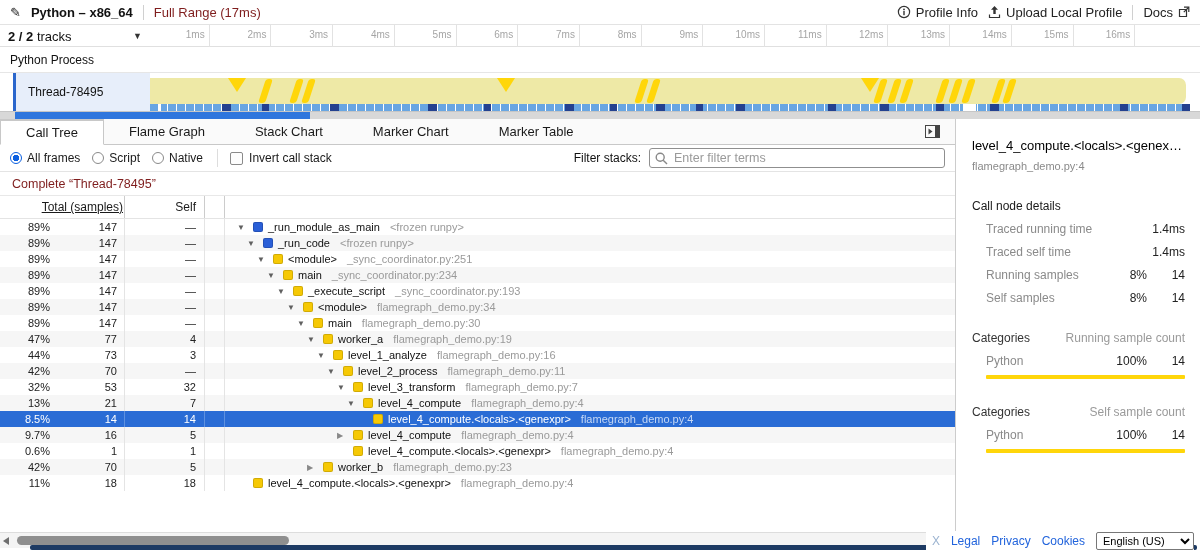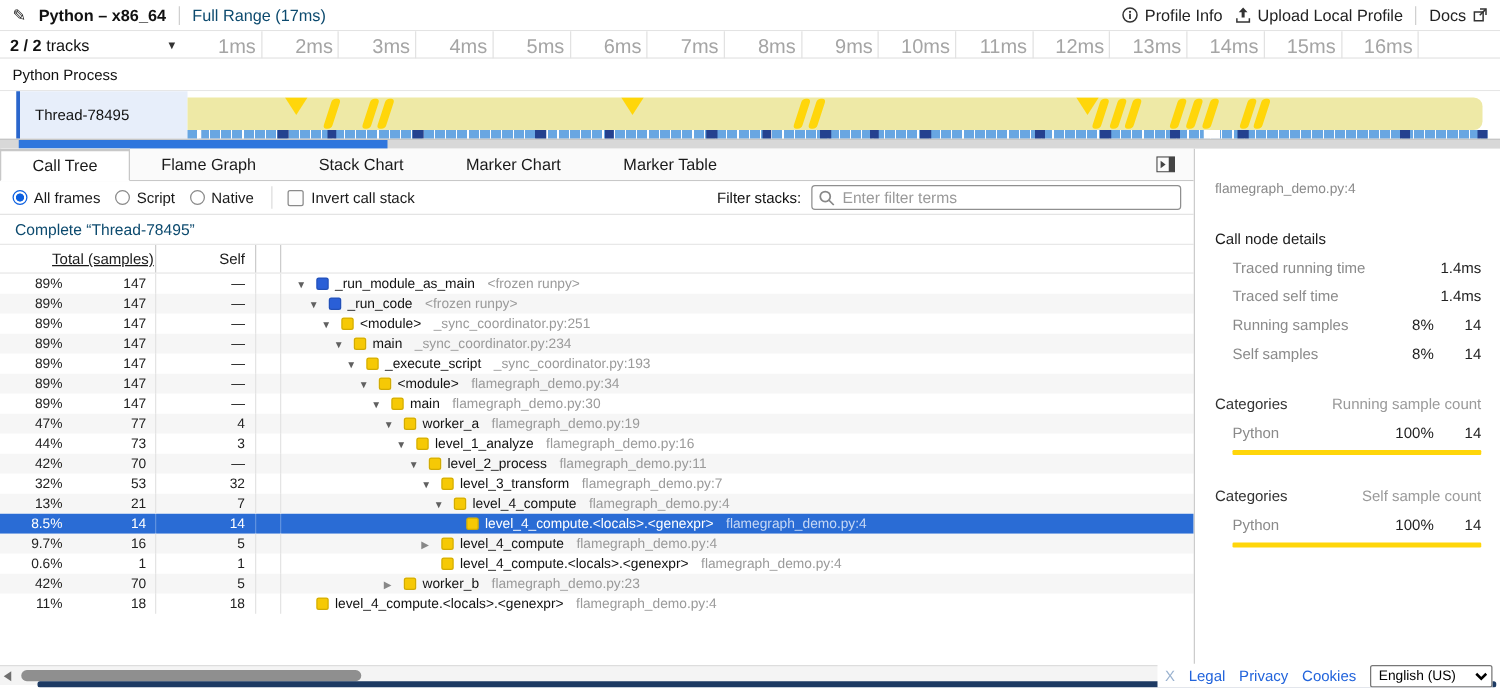--- a/index.html
+++ b/index.html
@@ -8,36 +8,36 @@
   body { position:relative; }
 
   
   .topbar { position:absolute; left:0; top:0; width:1200px; height:25px;
     display:flex; align-items:center; justify-content:space-between;
     border-bottom:1px solid #e3e3e3; background:#fff; padding:0 10px; }
   .tb-left, .tb-right { display:flex; align-items:center; gap:10px; }
   .pencil { font-size:13px; color:#222; cursor:pointer; }
   .profile-name { font-size:13px; font-weight:700; color:#111; }
   .tb-sep { width:1px; height:15px; background:#d0d0d0; }
-  .link { color:#0c4a6e; text-decoration:none; font-size:13px; cursor:pointer; }
+  .link { color:#7f1d1d; text-decoration:none; font-size:13px; cursor:pointer; }
   .tb-item { display:flex; align-items:center; gap:5px; font-size:13px; color:#222; cursor:pointer; }
   .tb-item svg { display:block; }
 
   
   .ruler-row { position:absolute; left:0; top:25px; width:1200px; height:22px;
     border-bottom:1px solid #e0e0e0; background:#fff; }
   .tracks-select { position:absolute; left:0; top:0; width:150px; height:22px;
     display:flex; align-items:center; padding:0 8px; cursor:pointer; }
   .tracks-label { font-size:13px; color:#111; flex:1; }
   .tracks-label b { font-weight:700; }
   .dd-arrow { font-size:9px; color:#333; }
   .ruler { position:absolute; left:150px; top:0; width:1050px; height:22px; }
   .tickline { position:absolute; top:0; width:1px; height:22px; background:#e2e2e2; }
   .ticklabel { position:absolute; top:4px; width:56px; text-align:right;
-    font-size:16px; color:#a5a5a5; }
+    font-size:10px; color:#a5a5a5; }
 
   
   .process-row { position:absolute; left:0; top:47px; width:1200px; height:26px;
     display:flex; align-items:center; padding-left:10px; font-size:12px; color:#111;
     border-bottom:1px solid #e6e6e6; background:#fff; cursor:pointer; }
   .thread-row { position:absolute; left:0; top:73px; width:1200px; height:38px; background:#fff; }
   .thread-accent { position:absolute; left:13px; top:0; width:3px; height:38px; background:#2a66cc; }
   .thread-label { position:absolute; left:16px; top:0; width:134px; height:38px;
     background:#e7eefa; display:flex; align-items:center; padding-left:12px;
     font-size:12px; color:#111; cursor:pointer; }
@@ -550,20 +550,21 @@
           <span class="arrow none">▼</span>
           <span class="sq yellow"></span>
           <span class="fname">level_4_compute.&lt;locals&gt;.&lt;genexpr&gt;</span>
           <span class="floc">flamegraph_demo.py:4</span>
         </span>
       </div>
     </div>
 </div>
 
 <div class="sidebar">
+  <div class="sb-title">level_4_compute.&lt;locals&gt;.&lt;genex…</div>
   <div class="sb-sub">flamegraph_demo.py:4</div>
   <div class="sb-section">Call node details</div>
   <div id="sb-details">
       <div class="sb-row">
         <span class="lbl">Traced running time</span>
         <span class="pct"></span>
         <span class="val">1.4ms</span>
       </div>
       <div class="sb-row">
         <span class="lbl">Traced self time</span>

